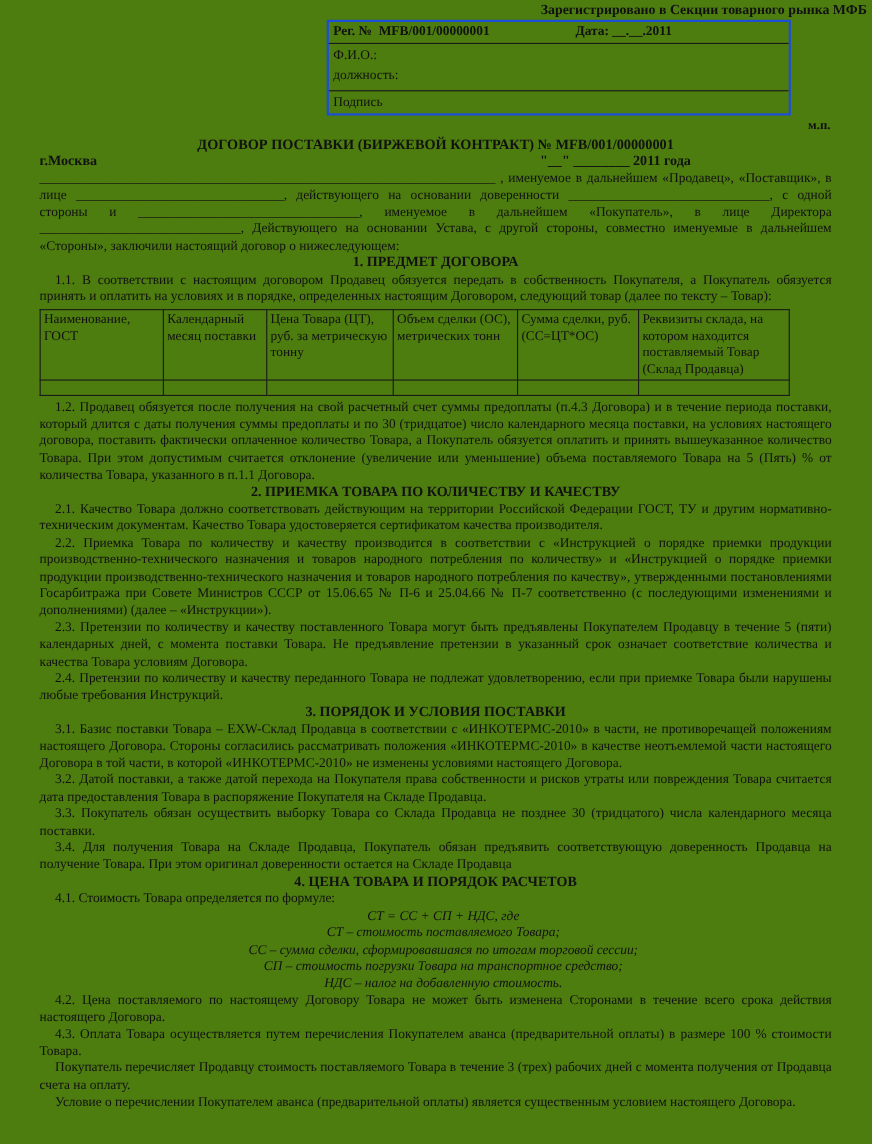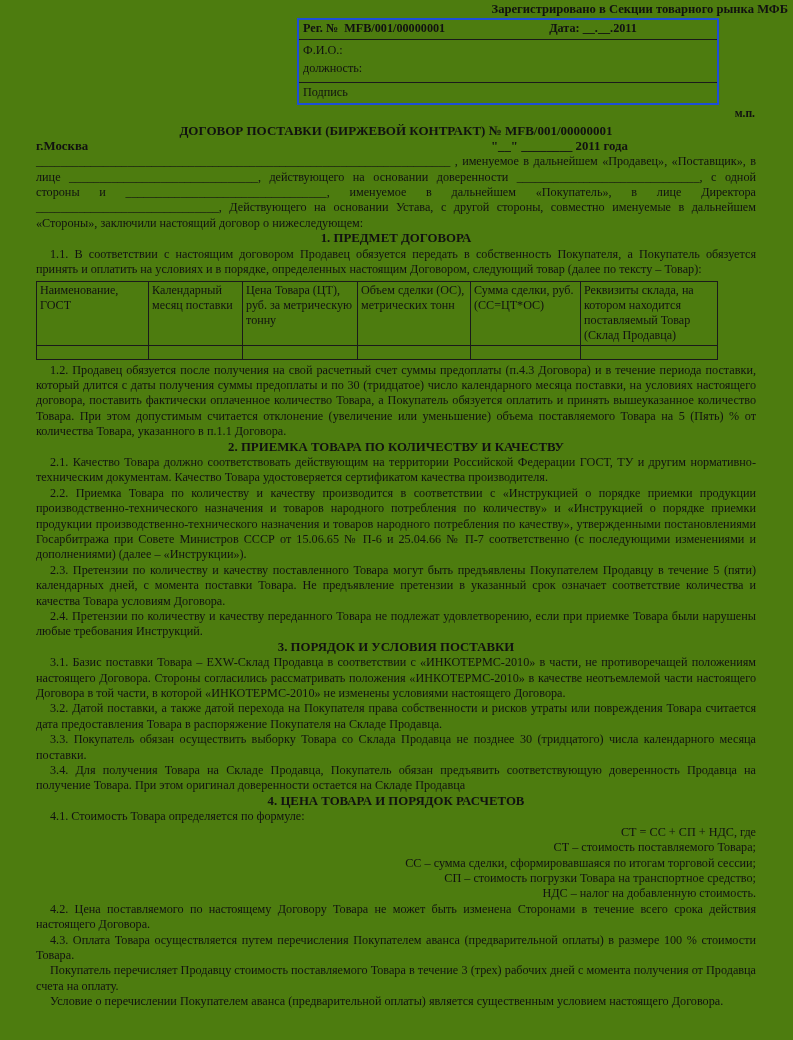--- a/index.html
+++ b/index.html
@@ -29,21 +29,21 @@
     border: 2px solid #1d4ed8;
     margin-top: 1px;
   }
   .reg-box .row1 {
     display: flex;
     border-bottom: 1px solid #1a1a1a;
     font-weight: bold;
     padding: 1px 4px 2px 4px;
     white-space: pre;
   }
-  .reg-box .row1 .date-cell { margin-left: 104px; }
+  .reg-box .row1 .date-cell { margin-left: 78px; }
   .reg-box .row2 {
     border-bottom: 1px solid #1a1a1a;
     padding: 2px 4px 3px 4px;
   }
   .reg-box .row2 div { padding: 1px 0 2px 0; }
   .reg-box .row3 { padding: 2px 4px 3px 4px; }
   .mp-label {
     font-weight: bold;
     text-align: right;
     padding-right: 38px;
@@ -81,21 +81,21 @@
   }
   table.goods td {
     border: 1px solid #1a1a1a;
     vertical-align: top;
     padding: 1px 3px 2px 3px;
     font-size: 12.1px;
     line-height: 15px;
     text-align: left;
   }
   table.goods tr.empty-row td { height: 14px; padding: 0 3px; }
-  .formula-line { padding-left: 14px; text-align: right; }
+  .formula-line { padding-left: 14px; text-align: center; font-style: italic; }
 </style>
 </head>
 <body>
 
 <div class="page">
 
   <div class="registered-line">Зарегистрировано в Секции товарного рынка МФБ</div>
 
   <div class="reg-box">
     <div class="row1">

